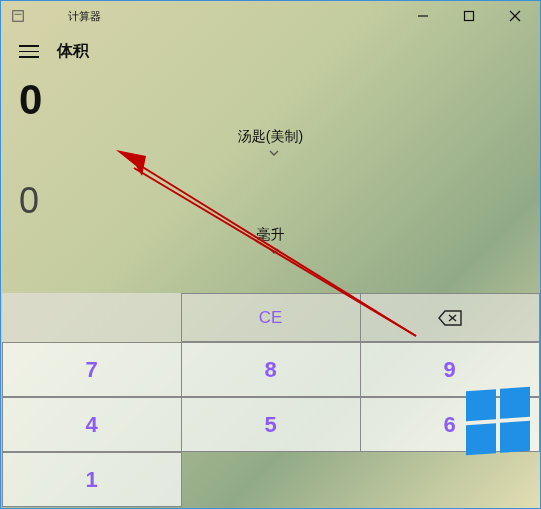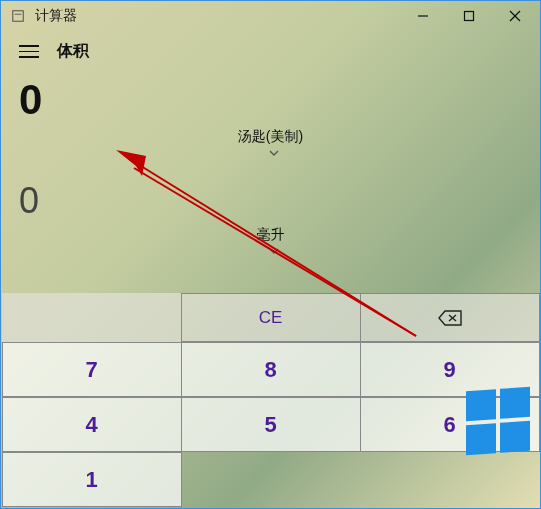--- a/index.html
+++ b/index.html
@@ -1,34 +1,34 @@
 <!DOCTYPE html>
 <html><head>
 <meta charset="utf-8">
 <style>
   * { box-sizing: border-box; margin: 0; padding: 0; }
   html, body { width: 541px; height: 509px; overflow: hidden; font-family: "Segoe UI", "Microsoft YaHei", sans-serif; }
   body { position: relative; background: linear-gradient(135deg, #d6d3a9 0%, #c4cda0 35%, #91aa86 70%, #e3deb3 100%); border: 1px solid #3e8fda; }
   .titlebar { display: flex; align-items: center; height: 30px; padding: 0 2px; }
   .titlebar .icon-spot { width: 30px; display:flex; align-items:center; justify-content:center;}
-  .titlebar .title { font-size: 14px; color: #111; flex: 0 0 auto; padding-left:2px;}
+  .titlebar .title { font-size: 11px; color: #111; flex: 0 0 auto; padding-left:2px;margin-left:33px;}
   .titlebar .spacer { flex: 1; }
   .winbtn { width: 46px; height: 30px; display: flex; align-items: center; justify-content: center; color: #111; }
   .winbtn svg { width: 12px; height: 12px; }
   .header-row { display: flex; align-items: center; padding: 10px 18px 8px 18px; }
   .hamburger { width: 20px; display: flex; flex-direction: column; gap: 4px; }
   .hamburger div { height: 1.8px; background: #111; }
   .mode-title { font-size: 16px; font-weight: 700; color: #111; margin-left: 18px; }
   .display-big { font-size: 42px; font-weight: 600; color: #111; padding: 6px 18px 0 18px; }
   .unit-row { display: flex; align-items: center; padding: 4px 18px; color: #111; font-size: 14px; flex-direction: column;}
   .chev { margin-left: 6px; color: #444; }
   .display-mid { font-size: 36px; font-weight: 400; color: #444; padding: 14px 18px 0 18px; }
   .keypad { position: absolute; left: 1px; right: 1px; bottom: 1px; }
   .krow { display: flex; width: 100%; }
-  .kcell { flex: 1; border: 1px solid #888; background: rgba(255,255,255,0.72); display: flex; align-items: center; justify-content: center; font-size: 22px; color: #4c1d95; height: 55px; margin: 0 -0.5px; text-align: center; }
+  .kcell { flex: 1; border: 1px solid #888; background: rgba(255,255,255,0.72); display: flex; align-items: center; justify-content: center; font-size: 22px; color: #8b5cf6; height: 55px; margin: 0 -0.5px; text-align: center; }
   .krow.toprow .kcell { background: rgba(225,225,215,0.72); font-size: 17px; height: 49px; }
   .kcell.blank { background: transparent; border-color: transparent; }
   .kcell.num { font-weight: 600; }
   .watermark { position: absolute; right: 10px; bottom: 55px; display: flex; align-items: center; gap: 8px; pointer-events: none; }
   .winlogo { display: grid; grid-template-columns: 30px 30px; grid-template-rows: 30px 30px; gap: 4px; transform: skewY(-4deg); }
   .winlogo div { background: #1f90e6; }
   .wmtext { display:flex; flex-direction:column; line-height:1; }
   .wmtext .big { font-size: 26px; font-weight:700; color:#1f4d78; font-style: italic; }
   .wmtext .small { font-size: 11px; color:#1f4d78; letter-spacing:0.5px;}
   .annot-arrow { position:absolute; left:115px; top:145px; width:310px; height:200px; pointer-events:none;}

